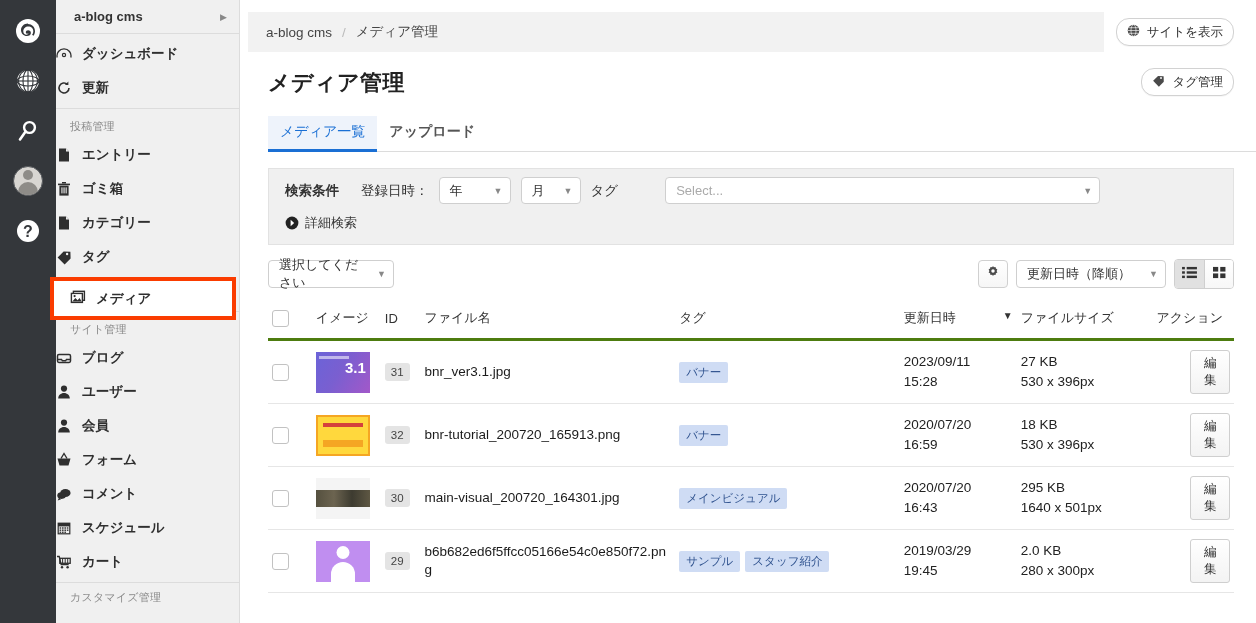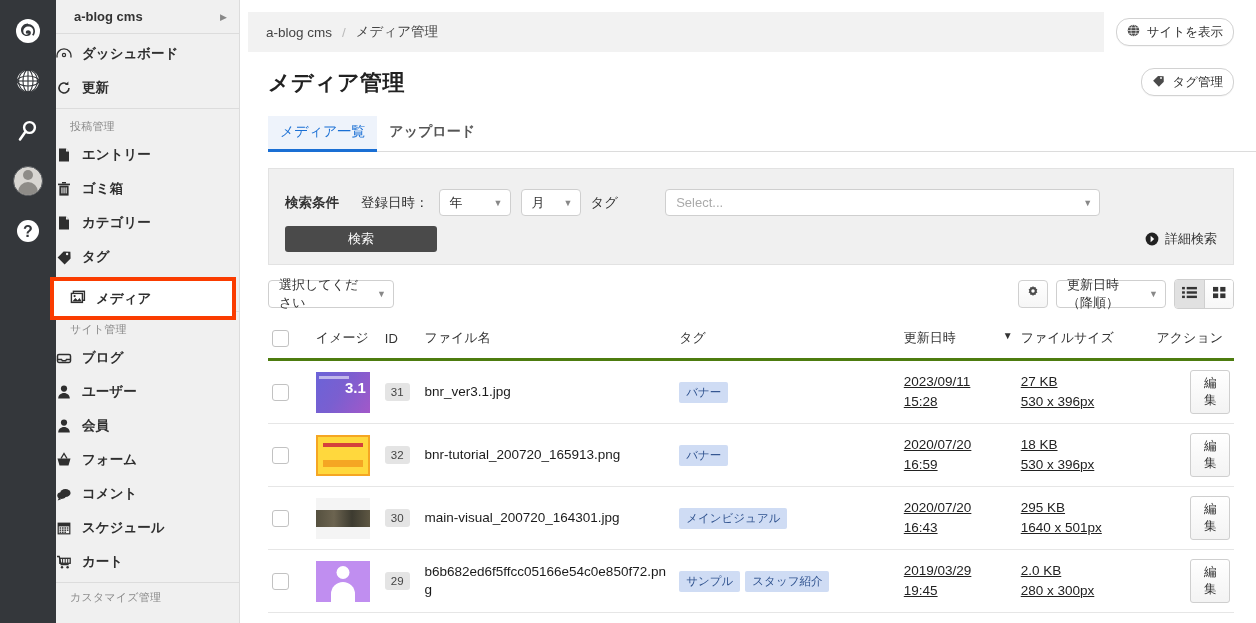--- a/index.html
+++ b/index.html
@@ -128,21 +128,21 @@
   .tab {
     font-size: 14px; padding: 7px 12px 8px; color: #555; cursor: pointer;
     border-bottom: 3px solid transparent; margin-bottom: -1px; font-weight: bold;
   }
   .tab.active { color: #1a6fd4; background: #eef3fb; border-bottom-color: #1a6fd4; font-weight: normal; }
 
   .panel-wrap { padding: 0 22px 0 28px; }
 
   .search-box {
     background: #f0f0f0; border: 1px solid #e2e2e2;
-    margin-top: 16px; padding: 20px 16px 12px 16px;
+    margin-top: 16px; padding: 8px 16px 12px 16px;
   }
   .search-row { display: flex; align-items: center; gap: 10px; }
   .search-label { font-size: 13.5px; font-weight: bold; color: #333; margin-right: 12px; }
   .field-label { font-size: 13.5px; color: #333; }
   .sel {
     background: #fff; border: 1px solid #cfcfcf; border-radius: 4px;
     height: 27px; font-size: 13px; color: #333;
     display: inline-flex; align-items: center; justify-content: space-between;
     padding: 0 7px 0 10px; cursor: pointer; min-width: 60px;
   }
@@ -161,21 +161,21 @@
   .adv-ico { width: 14px; height: 14px; }
 
   .toolbar { display: flex; align-items: center; justify-content: space-between; margin-top: 14px; }
   .sel.w-bulk { width: 126px; height: 28px; }
   .toolbar-right { display: flex; align-items: center; gap: 8px; }
   .icon-btn {
     width: 30px; height: 28px; border: 1px solid #d0d0d0; border-radius: 4px;
     background: linear-gradient(#fff,#f6f6f6);
     display: inline-flex; align-items: center; justify-content: center; cursor: pointer;
   }
-  .sel.w-sort { width: 110px; height: 28px; }
+  .sel.w-sort { width: 150px; height: 28px; }
   .segmented { display: inline-flex; border: 1px solid #cfcfcf; border-radius: 4px; overflow: hidden; }
   .seg {
     width: 29px; height: 28px; display: inline-flex; align-items: center; justify-content: center;
     background: linear-gradient(#fff,#f7f7f7); cursor: pointer;
   }
   .seg.active { background: #e1e1e1; }
   .seg + .seg { border-left: 1px solid #cfcfcf; }
 
   
   table.media { width: 100%; border-collapse: collapse; margin-top: 10px; table-layout: fixed; }
@@ -209,21 +209,21 @@
   .thumb .inner { width: 100%; height: 100%; }
   .id-badge {
     background: #e4e4e4; color: #444; font-size: 11.5px; border-radius: 3px;
     padding: 3px 6px; display: inline-block; min-width: 23px; text-align: center;
   }
   .fname { font-size: 13.5px; color: #1b1b1b; line-height: 1.35; word-break: break-all; }
   .chip {
     display: inline-block; background: #cfdcf4; color: #30538f;
     font-size: 11.5px; border-radius: 2px; padding: 3px 7px; margin-right: 5px;
   }
-  .two-line { line-height: 1.45; font-size: 13.5px; text-decoration: underline; }
+  .two-line { line-height: 1.45; font-size: 13.5px; }
   .btn-edit {
     background: linear-gradient(#fff,#f3f3f3); border: 1px solid #cfcfcf; border-radius: 3px;
     font-size: 12.5px; color: #333; padding: 4px 9px; cursor: pointer; font-family: inherit; margin-left: 34px;
   }
 
   
   .t31 { background: linear-gradient(120deg,#6b63d8 0%,#7a5fd0 45%,#a258c9 100%); position: relative; }
   .t31::after { content: "3.1"; position: absolute; right: 4px; top: 7px; color:#fff; font-size: 15px; font-weight: bold; font-family:"Liberation Sans",sans-serif; }
   .t31::before { content: ""; position: absolute; left: 3px; top: 4px; width: 30px; height: 3px; background: rgba(255,255,255,.55); }
   .t32 { background: #ffd83d; position: relative; border: 2px solid #f5a623; }
@@ -526,21 +526,20 @@
             <span>月</span>
             <span class="arw">▼</span>
           </span>
           <span class="field-label">タグ</span>
           <span class="sel w-tag">
             <span>Select...</span>
             <span class="arw">▼</span>
           </span>
         </div>
         <div class="search-row2">
-          <button class="btn-search">検索</button>
           <span class="adv-link">
             <span class="adv-ico">
               <svg viewBox="0 0 14 14" width="14" height="14">
                   <circle cx="7" cy="7" r="6.4" fill="#222"></circle>
                   <path d="M5.6 3.8L9.2 7l-3.6 3.2z" fill="#fff"></path>
                 </svg>
             </span>
             <span>詳細検索</span>
           </span>
         </div>

